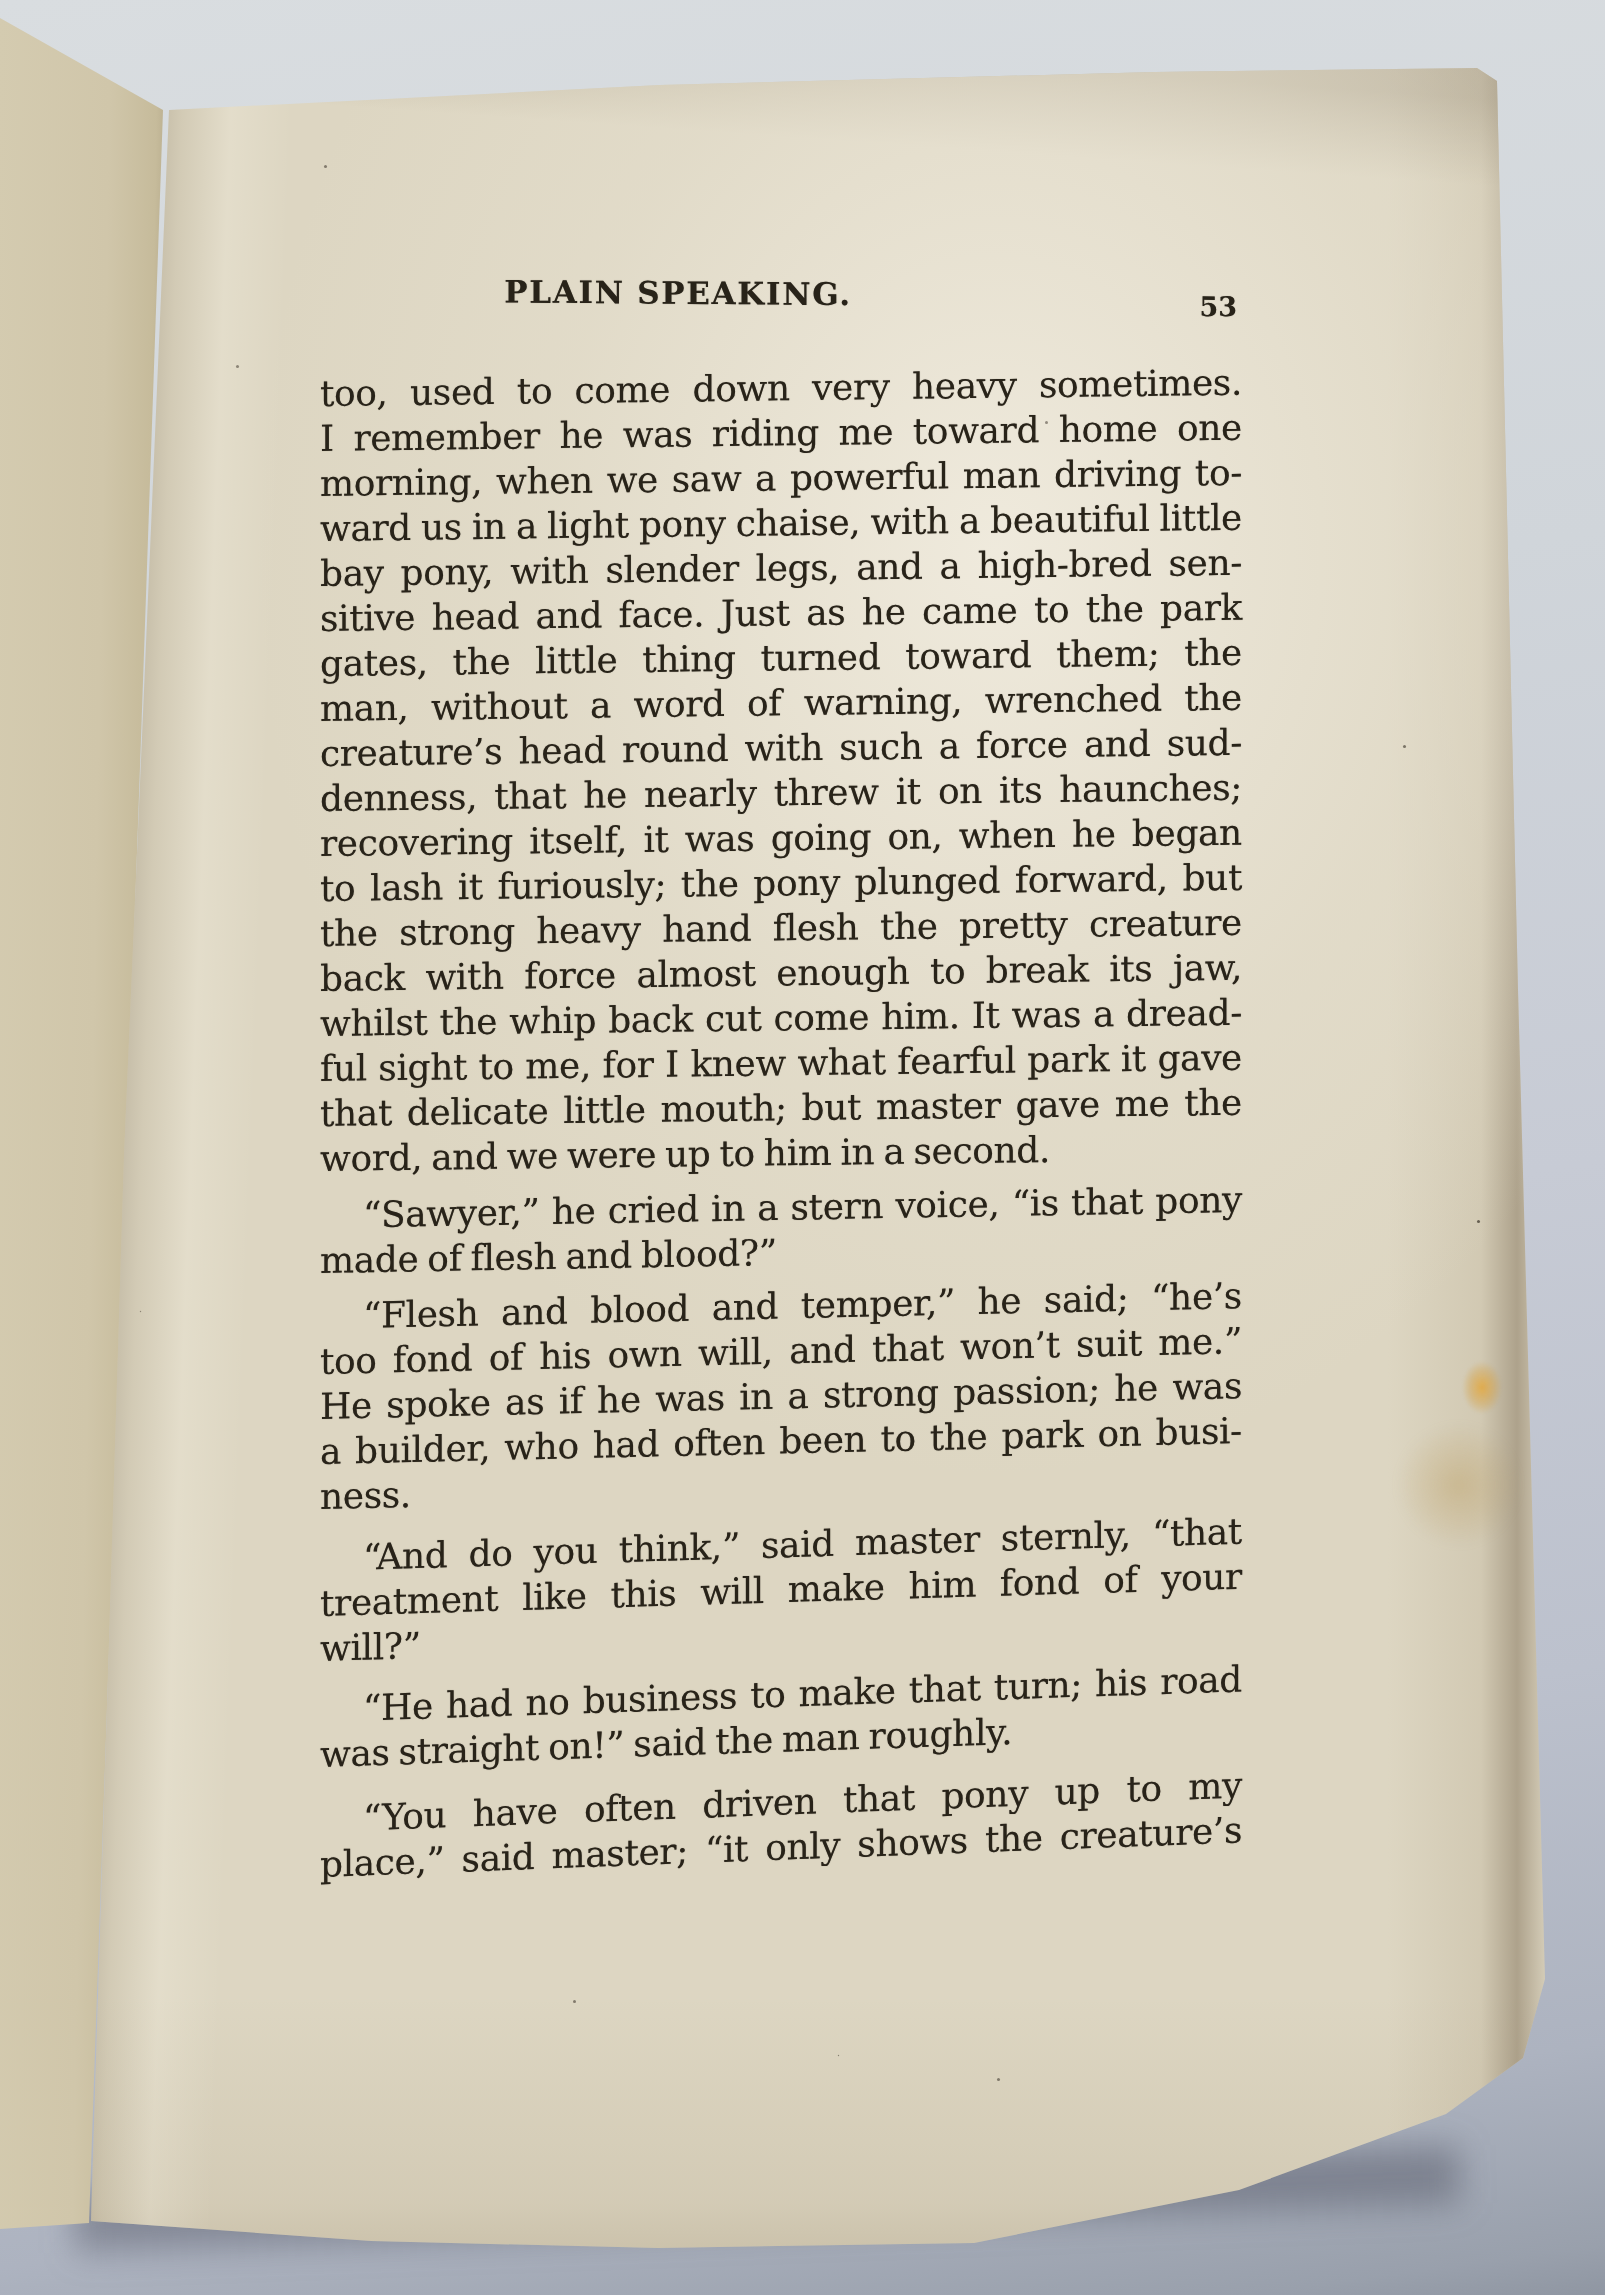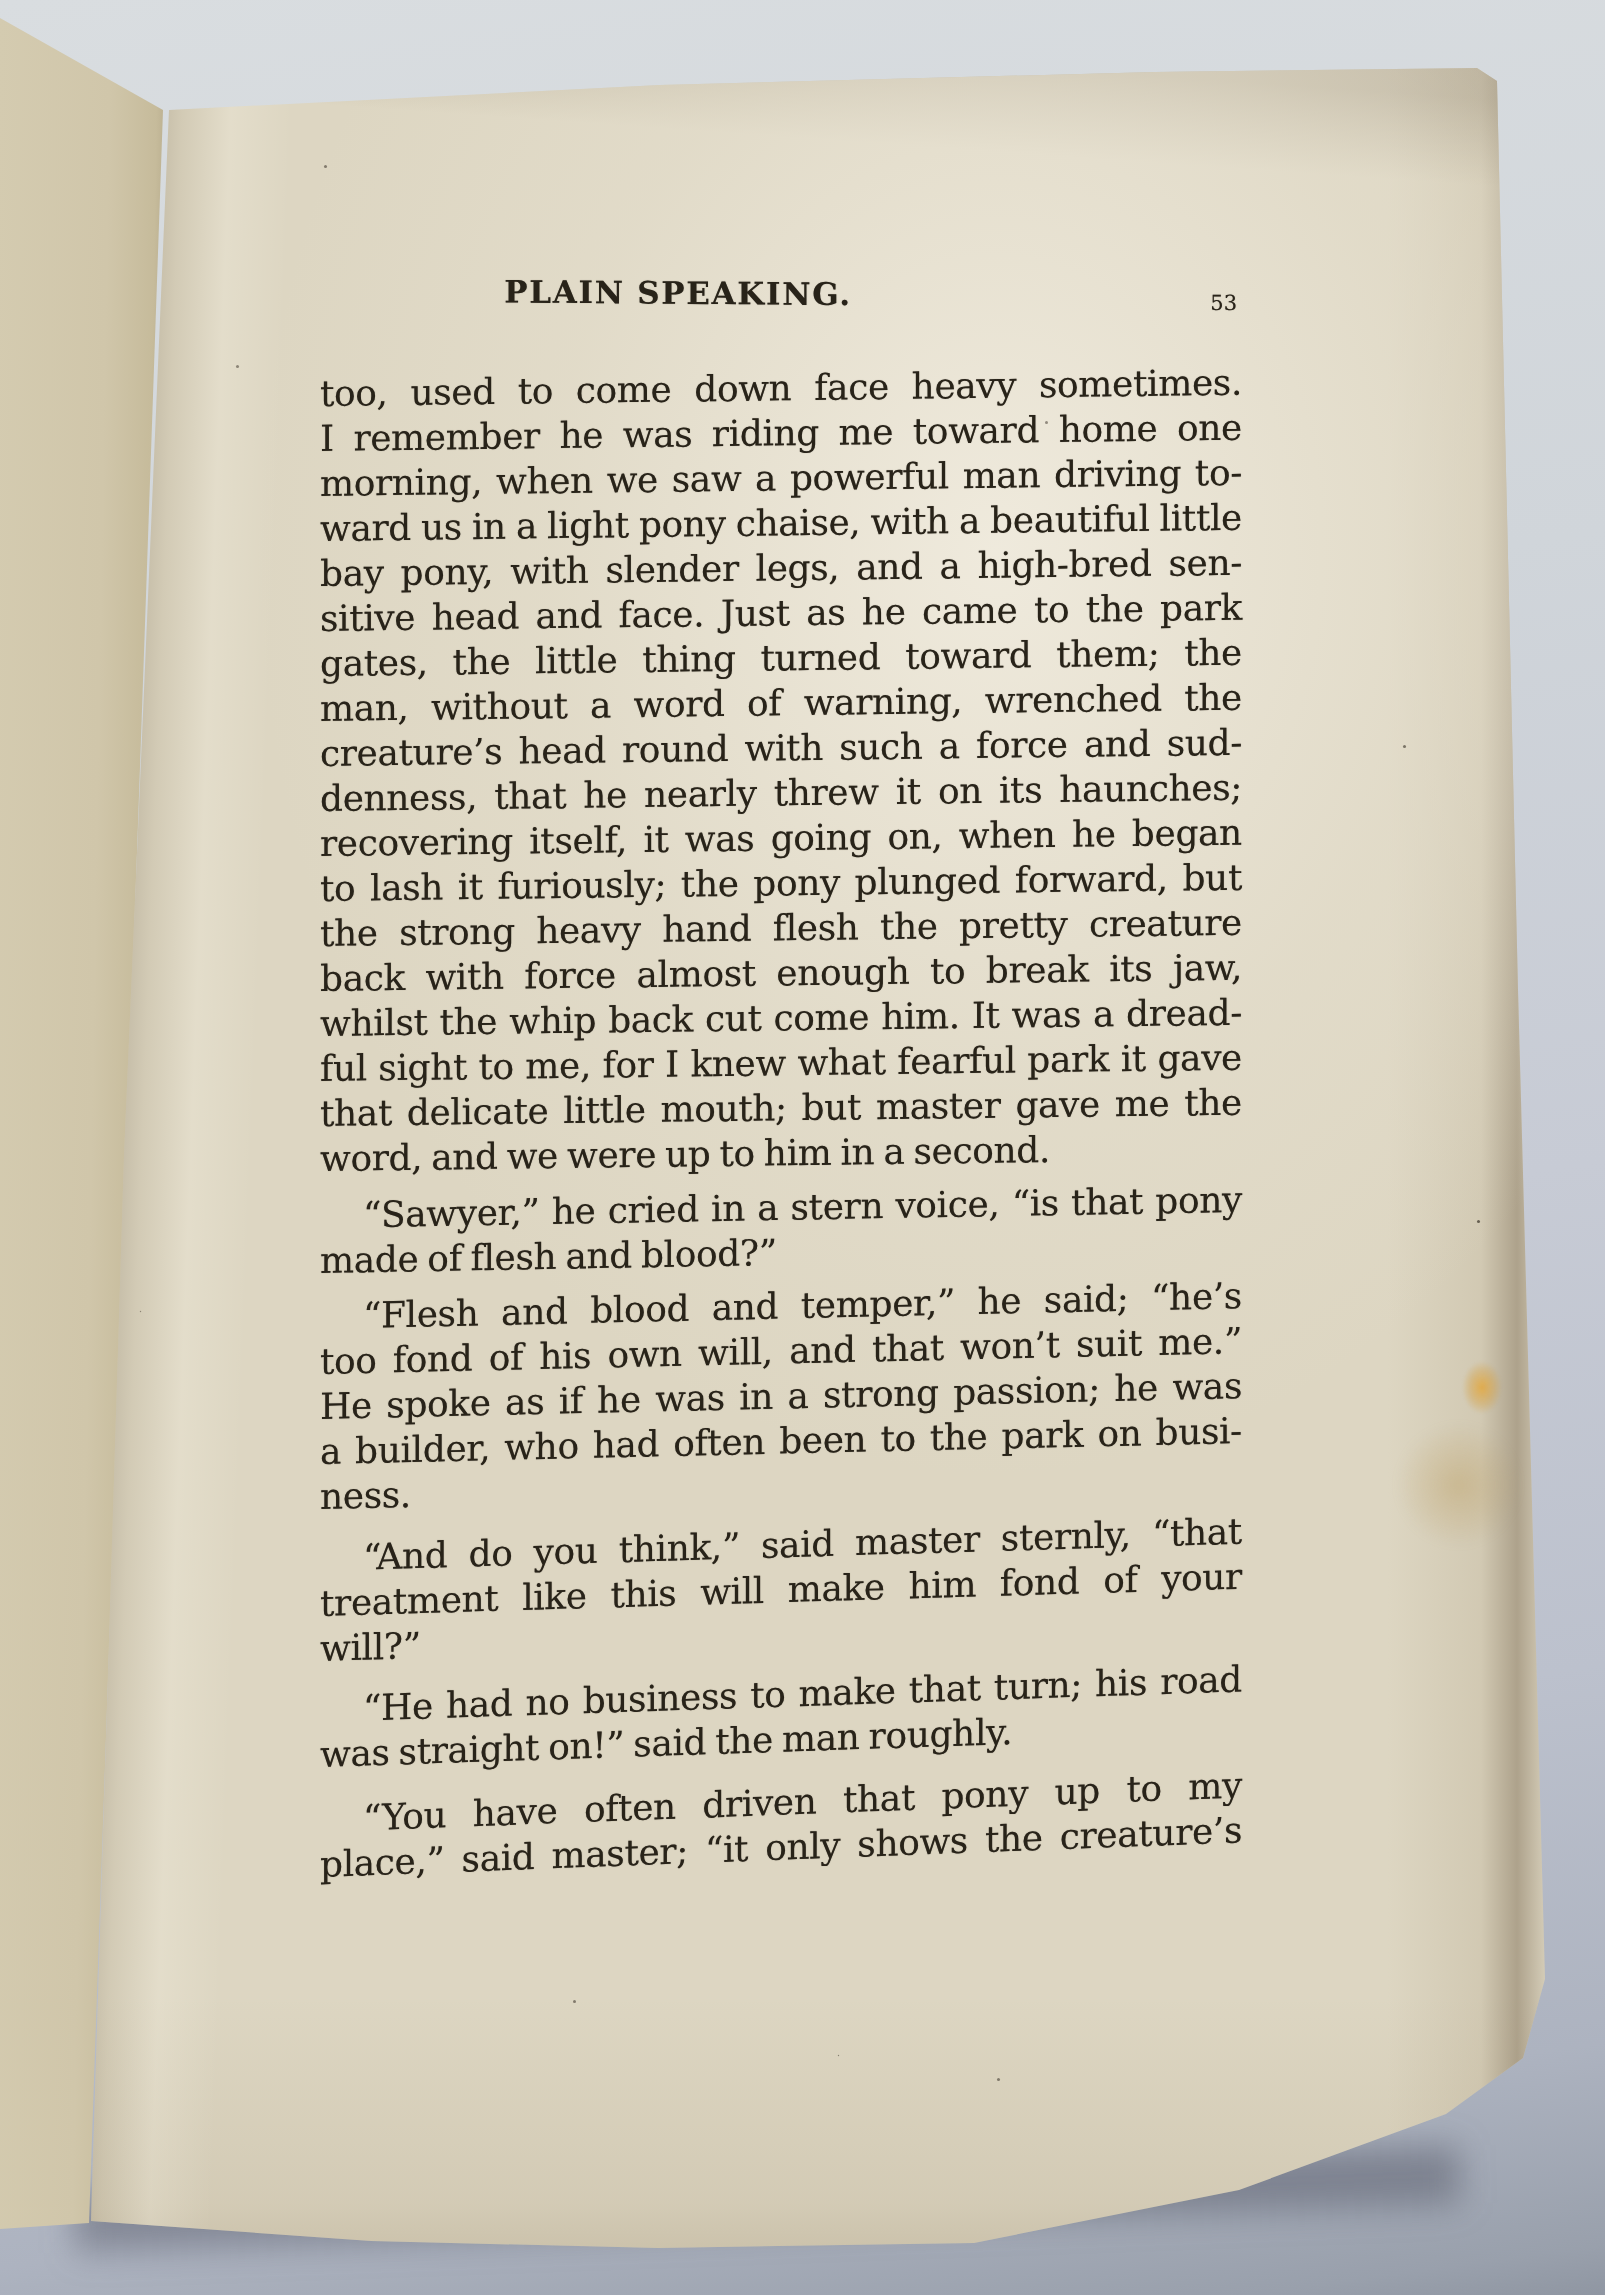--- a/index.html
+++ b/index.html
@@ -55,21 +55,21 @@
     position:absolute; left:320px; top:371px; width:922px;
     color:#282319;
     text-shadow:0 0 0.8px rgba(40,34,26,0.5);
   }
   .header-row { position:absolute; left:0; top:-99px; width:100%; height:50px;
     transform:skewY(0.45deg); transform-origin:0 0; }
   .header-title {
     position:absolute; left:50%; transform:translateX(-50%) translateX(-103px);
     top:0; font-weight:bold; font-size:31px; letter-spacing:1.7px; white-space:nowrap;
   }
-  .page-number { position:absolute; right:5px; top:11.6px; font-size:21px; font-weight:normal; }
+  .page-number { position:absolute; right:5px; top:11.6px; font-size:27px; font-weight:bold; }
 
   .body-text {
     transform:skewY(-0.7deg); transform-origin:0 0;
     font-size:36px; line-height:45px; letter-spacing:-0.4px;
   }
   .para { margin:0; transform-origin:0 0; }
   .para.m14 { margin-top:11.6px; }
   .para.m20 { margin-top:16.5px; }
   .para.m24 { margin-top:20px; }
   .para.sk2 { transform:skewY(-0.30deg); }
@@ -130,21 +130,21 @@
 
       <div class="body-text">
 
         <div class="para">
           <div class="line">
               <span class="w">too,</span>
               <span class="w">used</span>
               <span class="w">to</span>
               <span class="w">come</span>
               <span class="w">down</span>
-              <span class="w">face</span>
+              <span class="w">very</span>
               <span class="w">heavy</span>
               <span class="w">sometimes.</span>
             </div>
           <div class="line">
               <span class="w">I</span>
               <span class="w">remember</span>
               <span class="w">he</span>
               <span class="w">was</span>
               <span class="w">riding</span>
               <span class="w">me</span>

